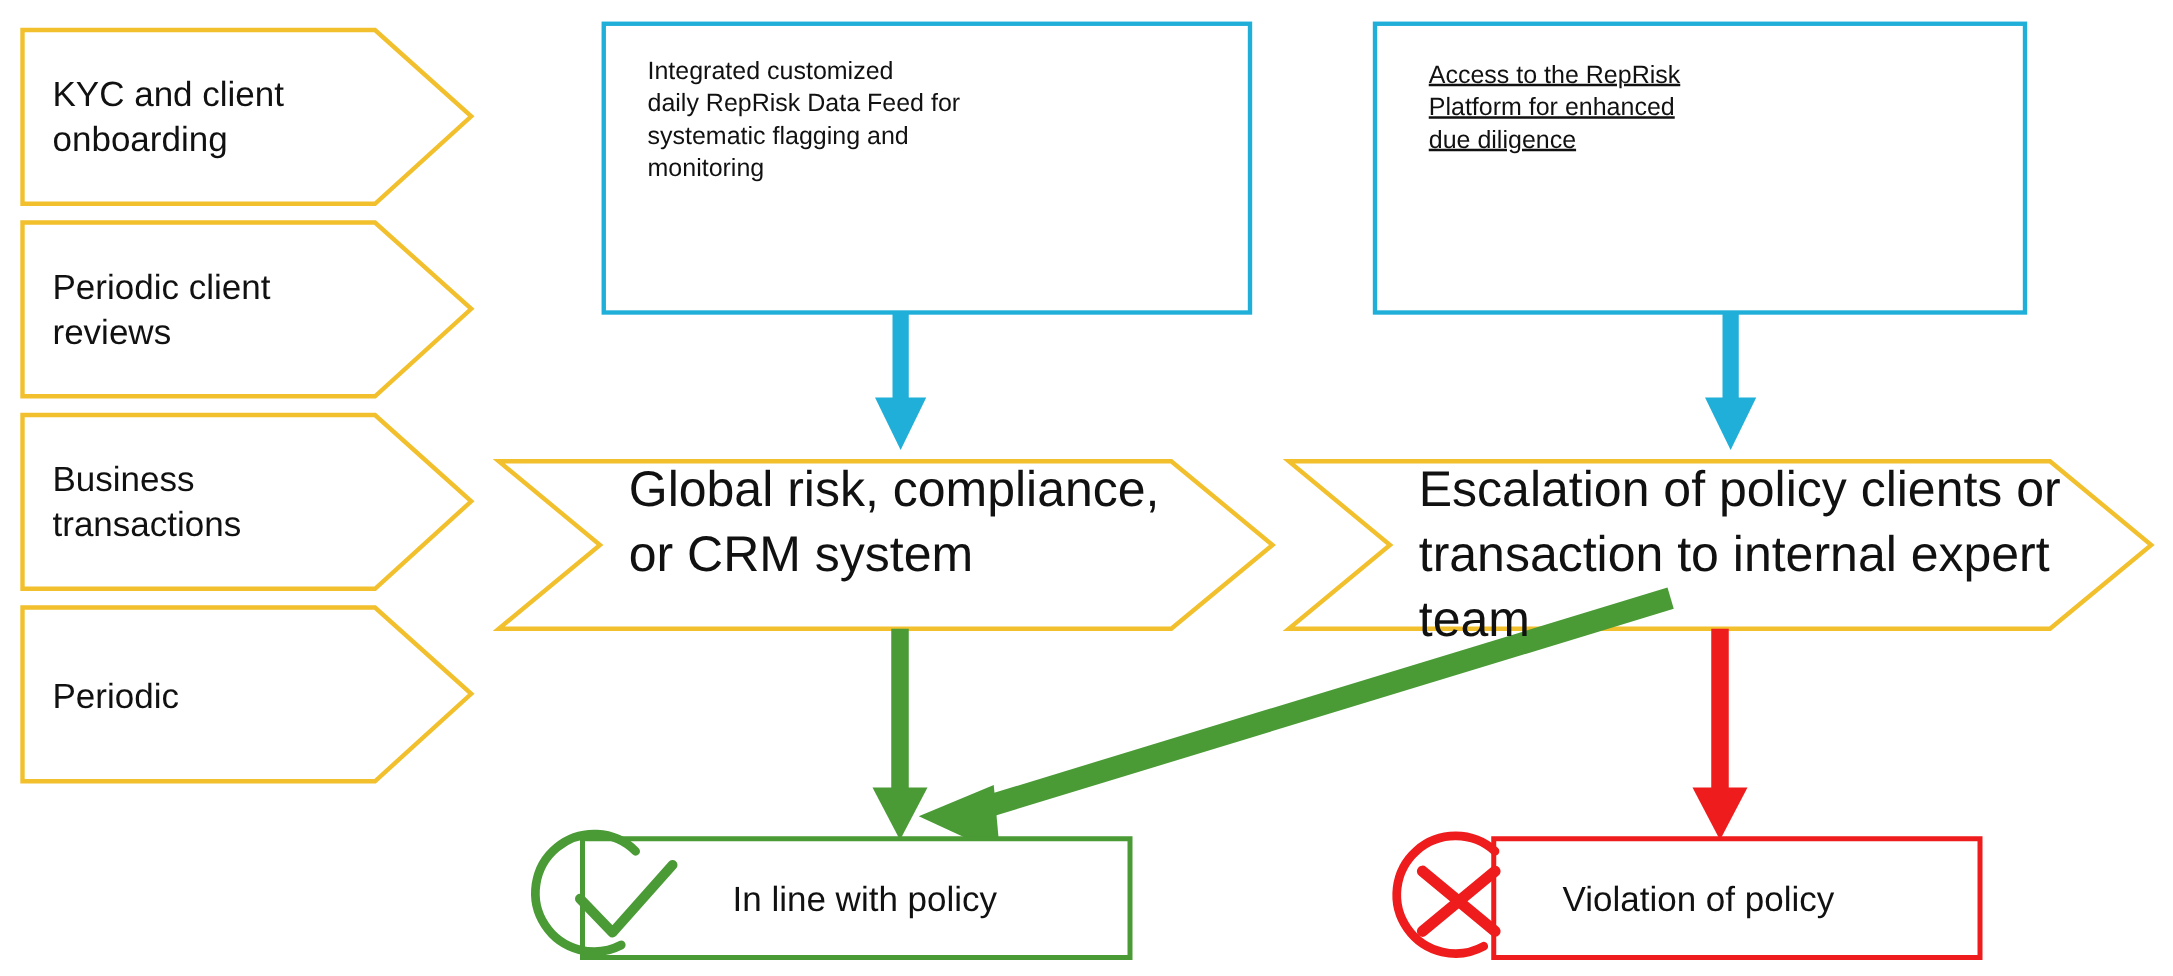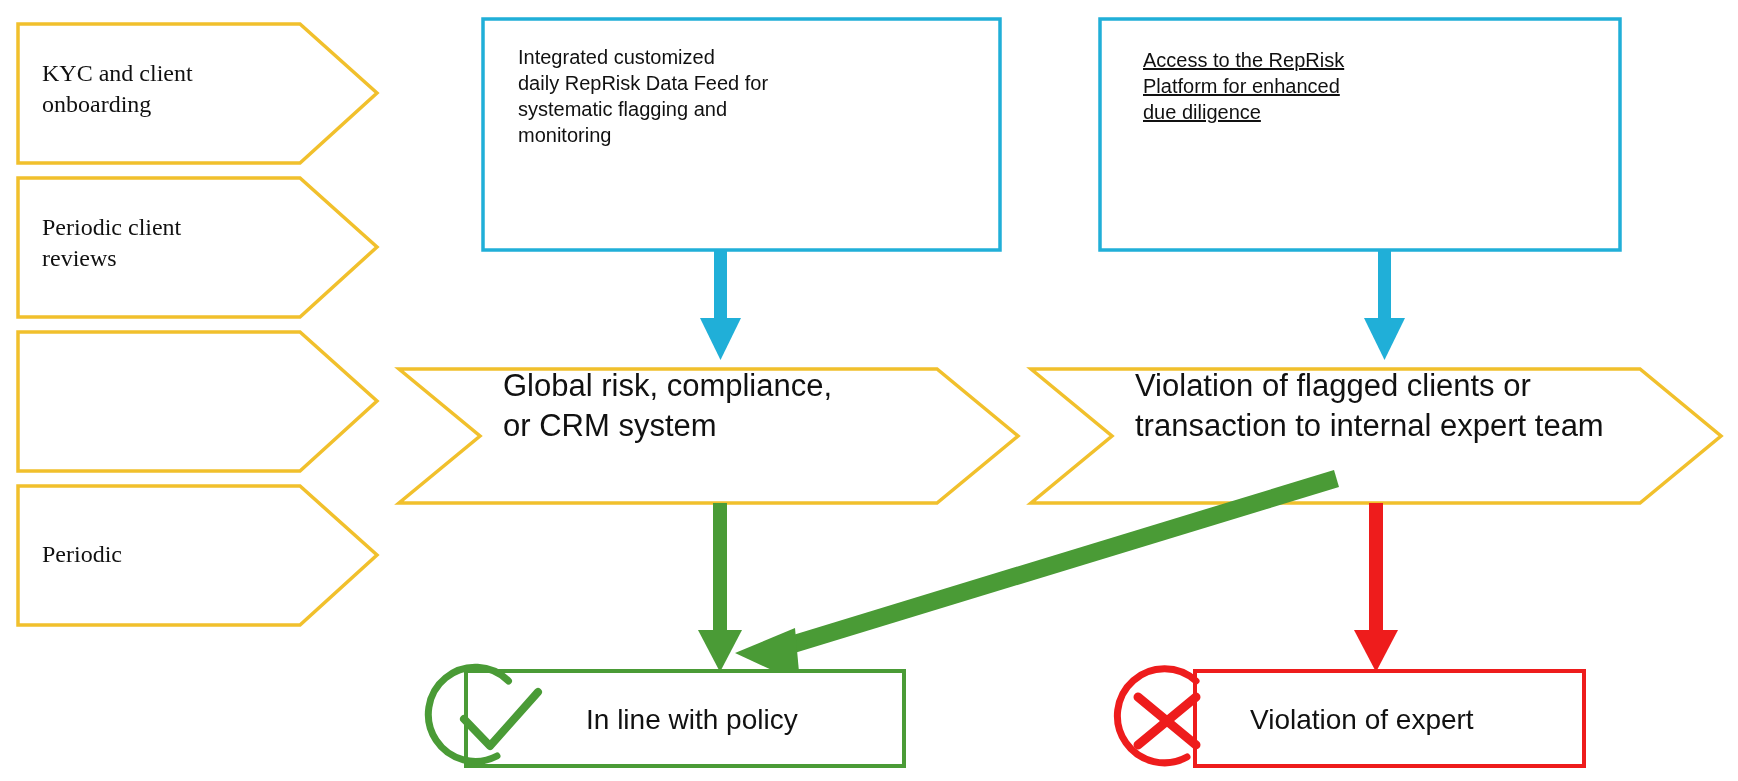--- a/index.html
+++ b/index.html
@@ -16,23 +16,23 @@
 
   
   .lbl{
     position:absolute;
     color:#111111;
     font-family:"Liberation Sans", sans-serif;
     line-height:1.30;
     white-space:pre-line;
     pointer-events:none;
   }
-  .src-lbl{font-size:24px;font-family:Liberation Serif, serif;}
+  .src-lbl{font-size:28px;}
   .info-lbl{font-size:20px;}
-  .band-lbl{font-size:31px;}
+  .band-lbl{font-size:40px;}
   .out-lbl{font-size:28px;}
 </style>
 </head>
 <body>
 
 <div id="stage">
 
   <svg id="art" viewBox="0 0 1738 781">
     <defs>
       
@@ -109,31 +109,33 @@
                A 47 47 0 1 0 1187 757" fill="none" stroke="#EE1C1C" stroke-width="7" stroke-linecap="round"></path>
       <path d="M1138 697 L1196 745" fill="none" stroke="#EE1C1C" stroke-width="9" stroke-linecap="round"></path>
       <path d="M1196 697 L1138 745" fill="none" stroke="#EE1C1C" stroke-width="9" stroke-linecap="round"></path>
     </g>
   </svg>
 
   <div class="lbl src-lbl" style="left:42px;top:58px;width:250px;">KYC and client
 onboarding</div>
   <div class="lbl src-lbl" style="left:42px;top:212px;width:250px;">Periodic client
 reviews</div>
+  <div class="lbl src-lbl" style="left:42px;top:366px;width:250px;">Business
+transactions</div>
   <div class="lbl src-lbl" style="left:42px;top:539px;width:250px;">Periodic</div>
 
   <div class="lbl info-lbl" style="left:518px;top:44px;width:460px;">Integrated customized
 daily RepRisk Data Feed for
 systematic flagging and
 monitoring</div>
   <div class="lbl info-lbl" style="left:1143px;top:47px;width:460px;text-decoration:underline;">Access to the RepRisk
 Platform for enhanced
 due diligence</div>
 
   <div class="lbl band-lbl" style="left:503px;top:366px;width:470px;">Global risk, compliance,
 or CRM system</div>
-  <div class="lbl band-lbl" style="left:1135px;top:366px;width:560px;">Violation of flagged clients or
+  <div class="lbl band-lbl" style="left:1135px;top:366px;width:560px;">Escalation of policy clients or
 transaction to internal expert team</div>
 
   <div class="lbl out-lbl" style="left:586px;top:702px;width:330px;">In line with policy</div>
-  <div class="lbl out-lbl" style="left:1250px;top:702px;width:330px;">Violation of expert</div>
+  <div class="lbl out-lbl" style="left:1250px;top:702px;width:330px;">Violation of policy</div>
 
 </div>
 
 </body></html>

